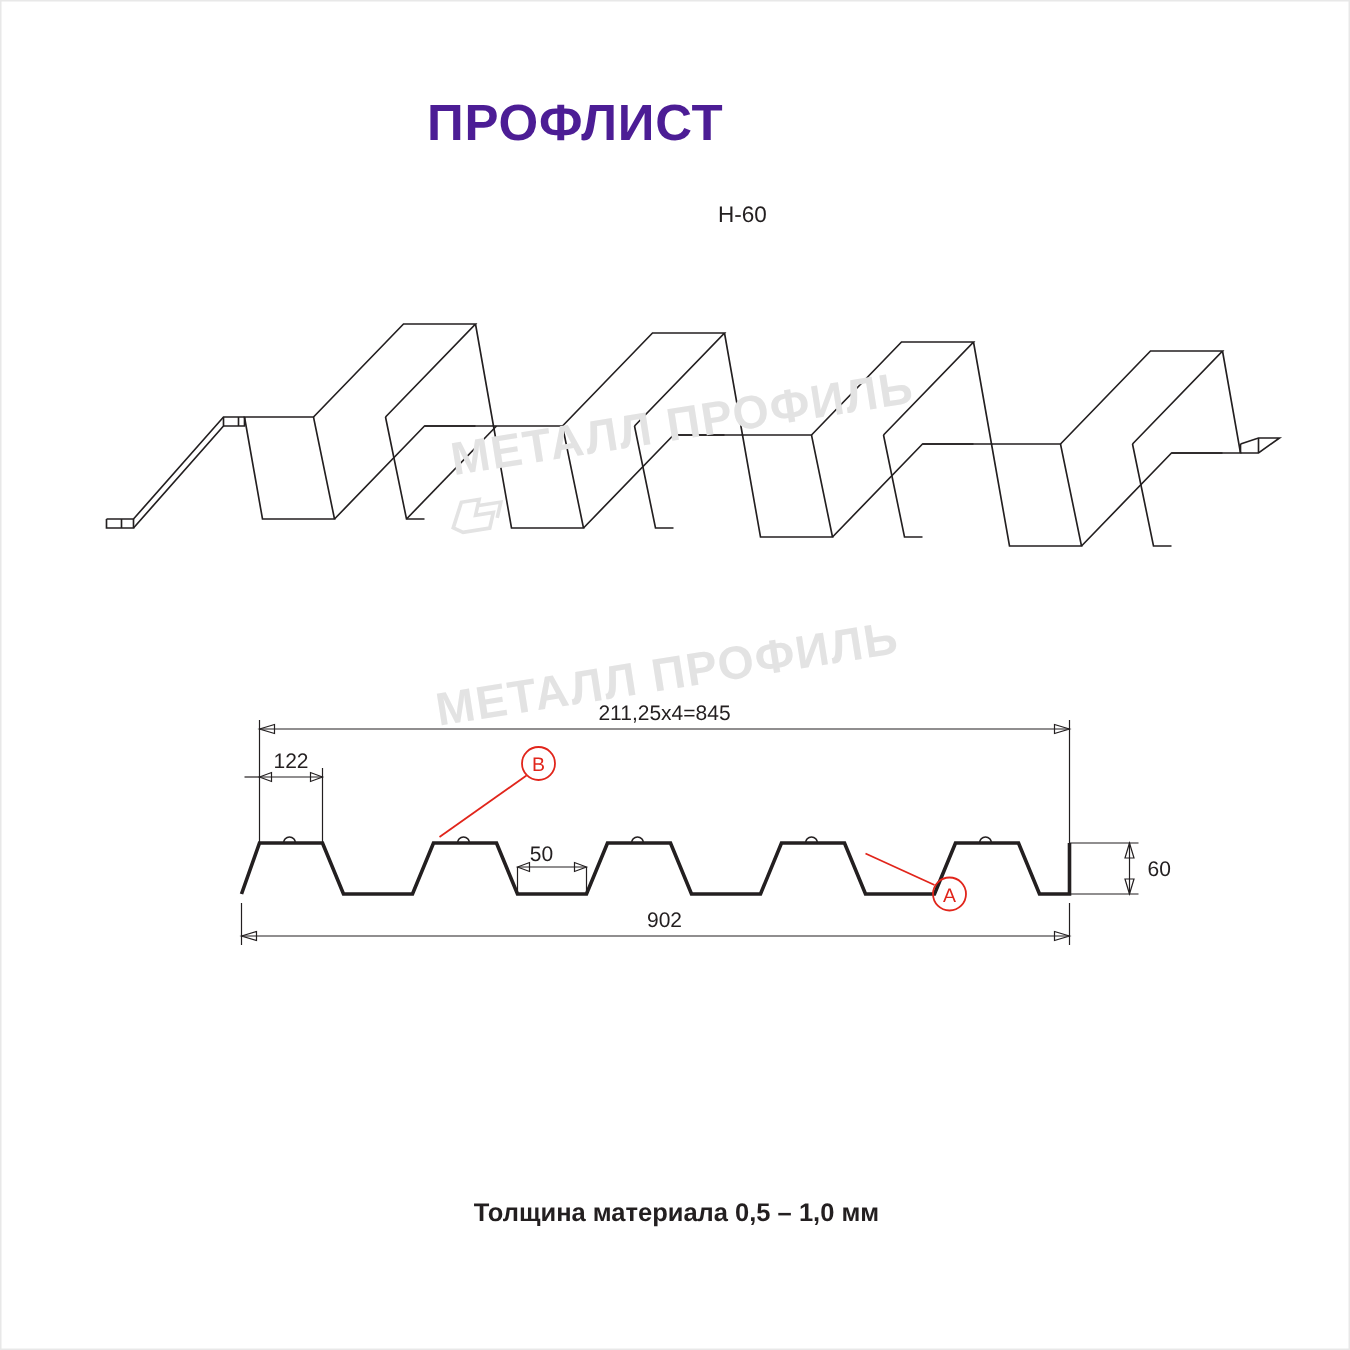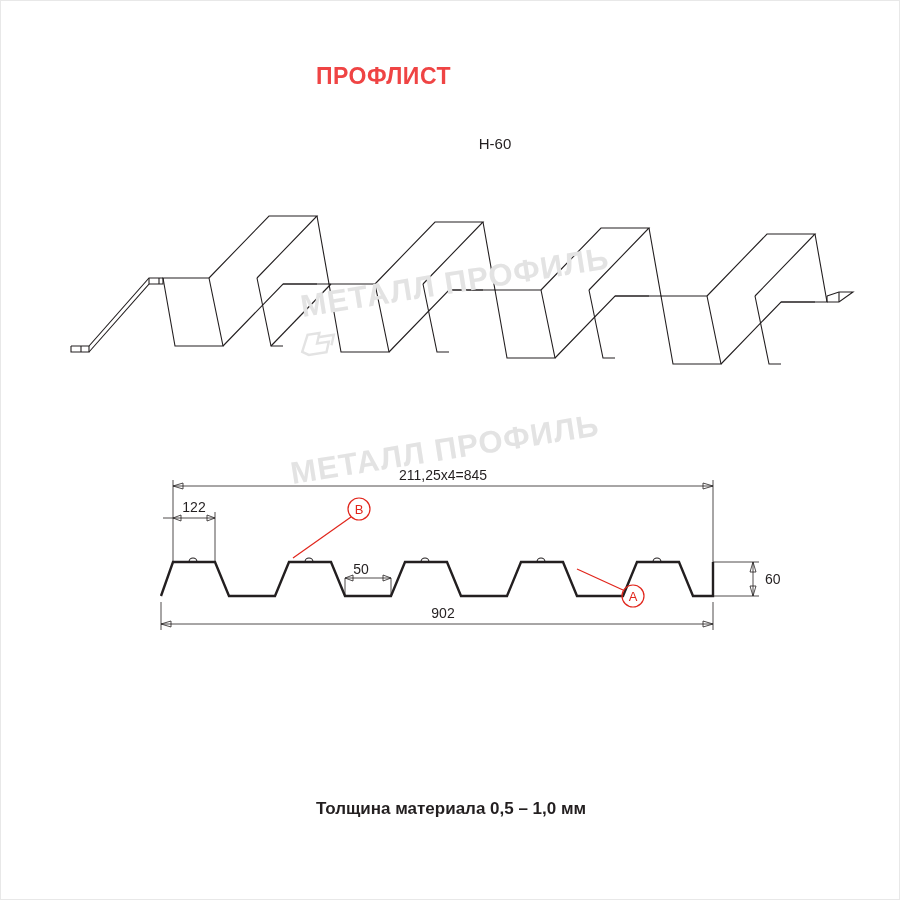--- a/index.html
+++ b/index.html
@@ -20,24 +20,24 @@
     inset: 0;
     border: 1px solid #e8e8e8;
     box-sizing: border-box;
   }
   .title {
     position: absolute;
     top: 62px;
     left: 0;
     width: 765px;
     text-align: center;
-    font-size: 23px;
+    font-size: 34px;
     font-weight: bold;
     letter-spacing: 0.5px;
-    color: #ef4444;
+    color: #4c1d95;
   }
   .subtitle {
     position: absolute;
     top: 134px;
     left: 0;
     width: 900px;
     text-align: center;
     font-size: 15px;
     color: #231f20;
     padding-left: 44px;

